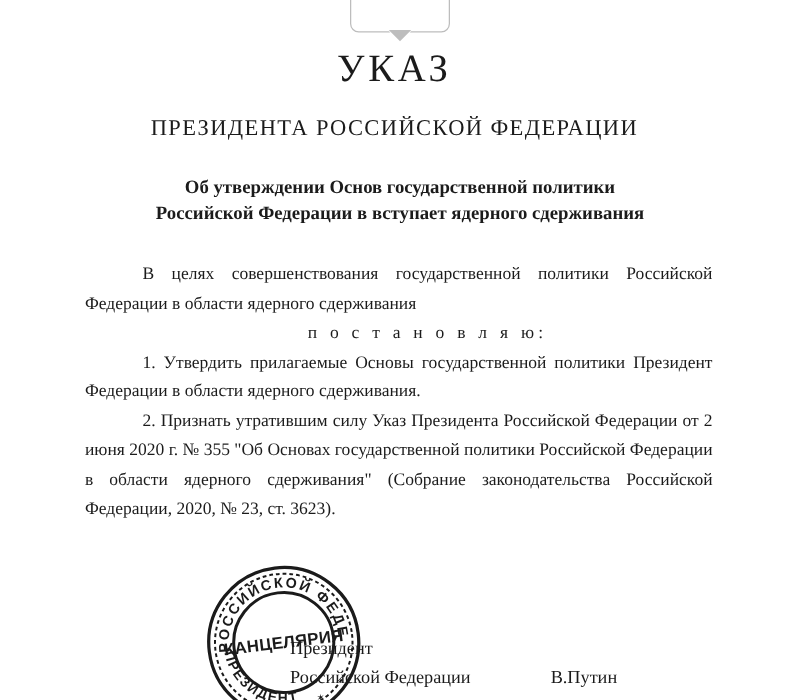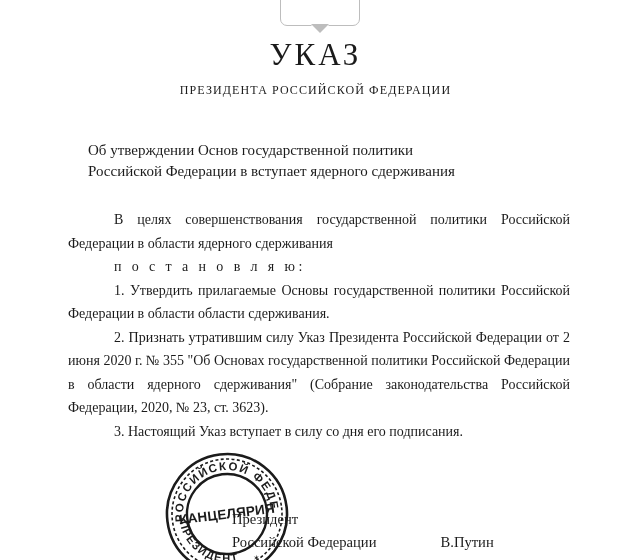--- a/index.html
+++ b/index.html
@@ -82,56 +82,57 @@
     text-align: center;
     font-size: 31px;
     line-height: 34px;
     font-weight: 400;
     letter-spacing: 3px;
   }
   .doc-subtitle {
     position: absolute;
     left: 0;
     right: 0;
-    top: 80px;
-    text-align: center;
-    font-size: 12px;
+    top: 92px;
+    text-align: center;
+    font-size: 18px;
     line-height: 21px;
     font-weight: 400;
     letter-spacing: 1.1px;
   }
 
   
   .subject {
     position: absolute;
     left: 88px;
     width: 464px;
     top: 140px;
-    font-weight: normal;
+    text-align: center;
+    font-weight: bold;
     font-size: 15px;
     line-height: 21px;
   }
   .subject div { white-space: nowrap; }
 
   
   .body-block {
     position: absolute;
     left: 68px;
     width: 502px;
     top: 208px;
     font-size: 14px;
     line-height: 23.5px;
   }
   .para {
     text-align: justify;
     text-justify: inter-word;
     margin: 0;
   }
   .para.indent { text-indent: 46px; }
-  .para .last-line { display: block; text-align: left; }
+  .para .last-line { display: block; text-align: center; }
   .spaced {
     letter-spacing: 3.4px;
   }
 
   
   .signature {
     position: absolute;
     left: 232px;
     top: 508px;
     font-size: 14.6px;
@@ -172,30 +173,27 @@
     <div>Российской Федерации в вступает ядерного сдерживания</div>
   </div>
 
   <div class="body-block">
 
     <p class="para indent"><span>В целях совершенствования государственной политики Российской Федерации в области ядерного сдерживания</span>
       <span class="last-line spaced">п о с т а н о в л я ю:</span>
     </p>
 
     <p class="para indent"><span>1.</span>
-      <span>Утвердить прилагаемые Основы государственной политики Российской Федерации в области области сдерживания.</span>
+      <span>Утвердить прилагаемые Основы государственной политики Президент Федерации в области ядерного сдерживания.</span>
     </p>
 
     <p class="para indent"><span>2.</span>
       <span>Признать утратившим силу Указ Президента Российской Федерации от 2 июня 2020 г. № 355 "Об Основах государственной политики Российской Федерации в области ядерного сдерживания" (Собрание законодательства Российской Федерации, 2020, № 23, ст. 3623).</span>
     </p>
 
-    <p class="para indent"><span>3.</span>
-      <span>Настоящий Указ вступает в силу со дня его подписания.</span>
-    </p>
 
   </div>
 
   <div class="signature">
     <div class="sig-row">Президент</div>
     <div class="sig-row"><span>Российской Федерации</span><span class="sig-name">В.Путин</span>
     </div>
   </div>
 
   <div class="stamp">

